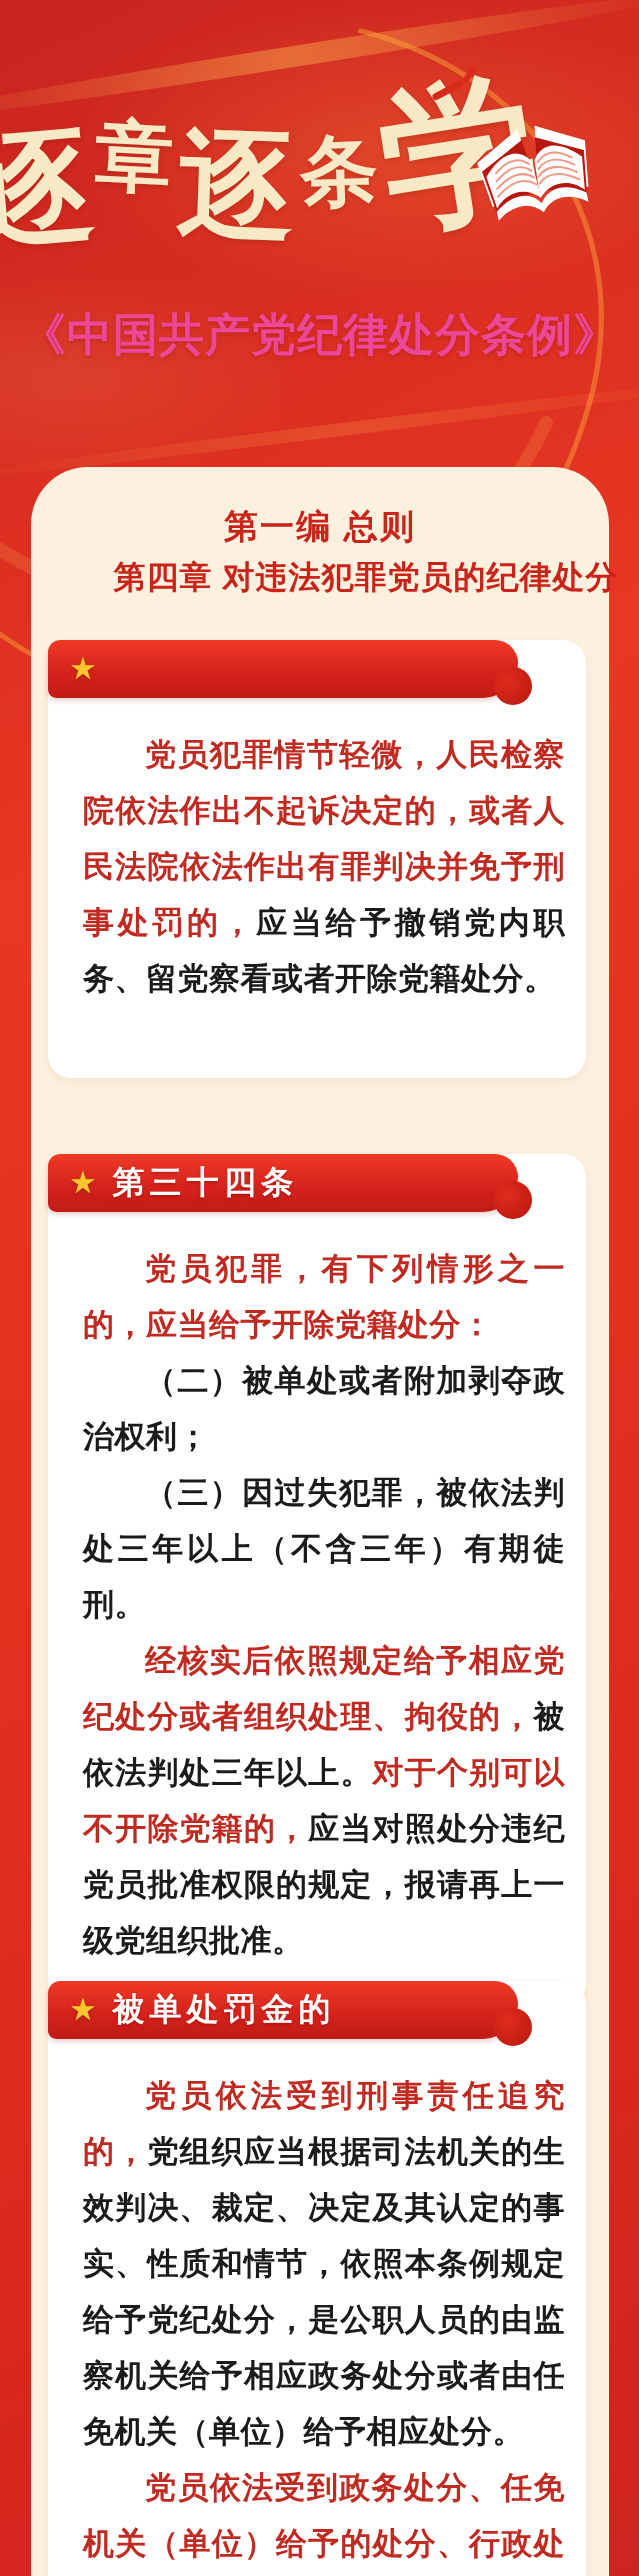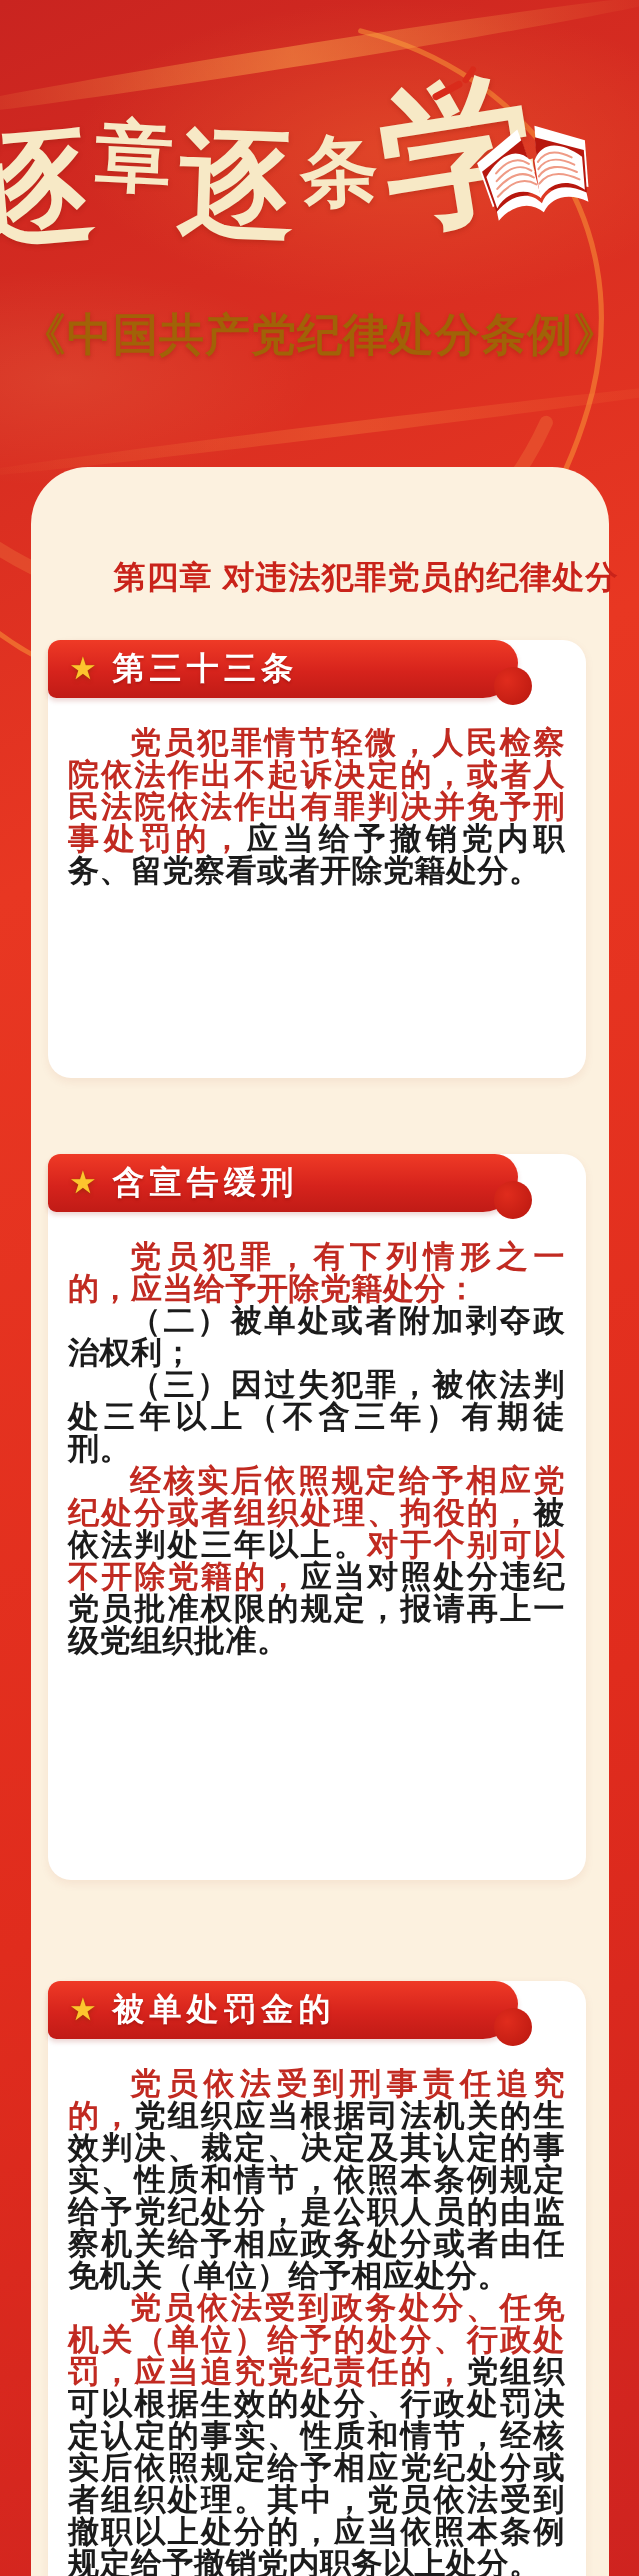--- a/index.html
+++ b/index.html
@@ -27,21 +27,21 @@
     font-family:"DejaVu Serif", serif;font-weight:bold;pointer-events:none;}
   .title-row span{display:inline-block;text-shadow:0 2.1px 5.2px rgba(120,20,0,.25);}
   .tc0{font-size:123px;transform:rotate(-5deg) translateY(17.5px);}
   .tc1{font-size:78px;transform:translateY(-17.5px) rotate(3deg);margin-left:3.1px;}
   .tc2{font-size:118px;transform:translateY(13.4px) rotate(2deg);margin-left:4.1px;}
   .tc3{font-size:78px;transform:translateY(-3.1px) rotate(-2deg);margin-left:5.2px;}
   .tc4{font-size:155px;transform:rotate(-9deg) translateY(-20.6px);margin-left:7.2px;}
   .flick{position:absolute;background:#d92b1b;border-radius:4.1px;pointer-events:none;}
   .flick.f1{left:431px;top:87px;width:33px;height:7.2px;transform:rotate(-28deg);}
   .flick.f2{left:460px;top:72px;width:18.5px;height:6.2px;transform:rotate(-55deg);}
-  .subtitle{position:absolute;left:0;top:305px;width:640px;text-align:center;color:#a16207;
+  .subtitle{position:absolute;left:0;top:305px;width:640px;text-align:center;color:#ec4899;
     font-family:"DejaVu Serif", serif;font-weight:bold;font-size:45px;letter-spacing:1px;
     text-shadow:0 2.1px 4.1px rgba(120,10,0,.25);}
 
   
   .card{position:absolute;left:31px;top:467px;width:578px;height:3040px;
     background:#fcf1df;border-radius:57px;}
   .part-heading{position:absolute;left:0;top:37px;width:100%;text-align:center;
     color:#c9231a;font-size:34px;font-weight:bold;letter-spacing:2.1px;}
   .chapter-heading{position:absolute;left:0;top:89px;width:100%;text-align:center;
     color:#c9231a;font-size:32px;font-weight:bold;letter-spacing:1px;margin-left:46px;}
@@ -55,22 +55,22 @@
   .ribbon{position:relative;height:58px;width:83.5%;
     background:linear-gradient(180deg,#ef3a26 0%,#d6231c 55%,#c01b16 100%);
     border-radius:15.5px 29px 44px 10.3px;display:flex;align-items:center;padding-left:21.6px;
     box-shadow:0 3.1px 5.2px rgba(150,20,10,.18);}
   .ribbon::after{content:"";position:absolute;right:-13.4px;bottom:-7.2px;width:38px;height:38px;
     background:radial-gradient(circle at 35% 35%,#e02c1d,#b8170f);border-radius:50%;}
   .star-icon{font-size:31px;line-height:1;color:#fdc52e;margin-right:15.5px;
     text-shadow:0 2.1px 4.1px rgba(120,40,0,.45), 0 0 1px #a66a00;transform:translateY(-1px);}
   .ribbon-label{color:#ffffff;font-size:32px;font-weight:bold;letter-spacing:5.2px;
     text-shadow:0 1.5px 2.6px rgba(120,10,5,.35);}
-  .article-body{padding:29px 20.6px 38px 20.6px;font-size:31px;line-height:32px;font-weight:bold;
-    color:#1b1b1b;text-align:justify;letter-spacing:0.5px;}
+  .article-body{padding:29px 20.6px 38px 20.6px;font-size:31px;line-height:56px;font-weight:bold;
+    color:#1b1b1b;text-align:justify;letter-spacing:0.5px;margin-left:15px;}
   .article-body p{margin:0;text-indent:2em;}
   .run-red{color:#c12a21;}
   .run-black{color:#1b1b1b;}
 </style>
 </head>
 <body>
 
 <div class="bg-glow"></div>
 <div class="streak s1"></div>
 <div class="streak s2"></div>
@@ -108,35 +108,35 @@
       <path d="M214,135 C 185,113 158,110 140,128"></path>
       <path d="M216,150 C 185,127 158,124 138,142"></path>
     </g>
     <path d="M46,178 C 80,152 115,150 135,180 C 155,150 190,152 224,178 L224,196 C 190,170 155,172 135,198 C 115,172 80,170 46,196 Z" fill="#ffffff"></path>
   </g>
 </svg>
 
 <div class="subtitle">《中国共产党纪律处分条例》</div>
 
 <div class="card">
+  <div class="part-heading">第一编 总则</div>
   <div class="chapter-heading">第四章 对违法犯罪党员的纪律处分</div>
   <div id="articles">
       <section class="article-card a1">
         <div class="ribbon">
           <span class="star-icon">★</span>
-          <span class="ribbon-label">第三十三条</span>
         </div>
         <div class="article-body">
           <p><span class="run-red">党员犯罪情节轻微，人民检察院依法作出不起诉决定的，或者人民法院依法作出有罪判决并免予刑事处罚的，</span><span class="run-black">应当给予撤销党内职务、留党察看或者开除党籍处分。</span></p>
         </div>
       </section>
       <section class="article-card a2">
         <div class="ribbon">
           <span class="star-icon">★</span>
-          <span class="ribbon-label">含宣告缓刑</span>
+          <span class="ribbon-label">第三十四条</span>
         </div>
         <div class="article-body">
           <p><span class="run-red">党员犯罪，有下列情形之一的，应当给予开除党籍处分：</span></p>
           <p><span class="run-black">（二）被单处或者附加剥夺政治权利；</span></p>
           <p><span class="run-black">（三）因过失犯罪，被依法判处三年以上（不含三年）有期徒刑。</span></p>
           <p><span class="run-red">经核实后依照规定给予相应党纪处分或者组织处理、拘役的，</span><span class="run-black">被依法判处三年以上。</span><span class="run-red">对于个别可以不开除党籍的，</span><span class="run-black">应当对照处分违纪党员批准权限的规定，报请再上一级党组织批准。</span></p>
         </div>
       </section>
       <section class="article-card a3">
         <div class="ribbon">

